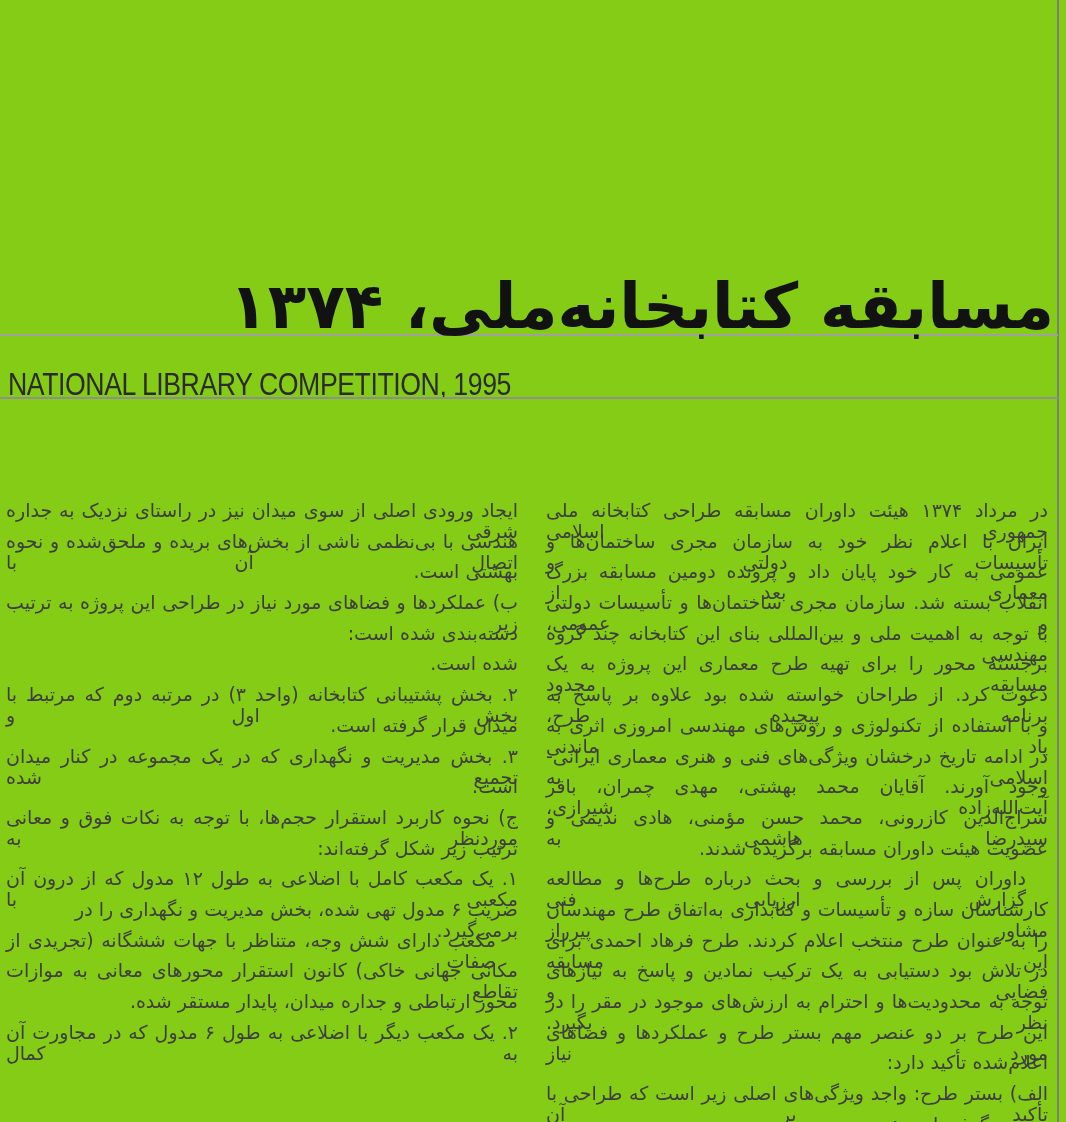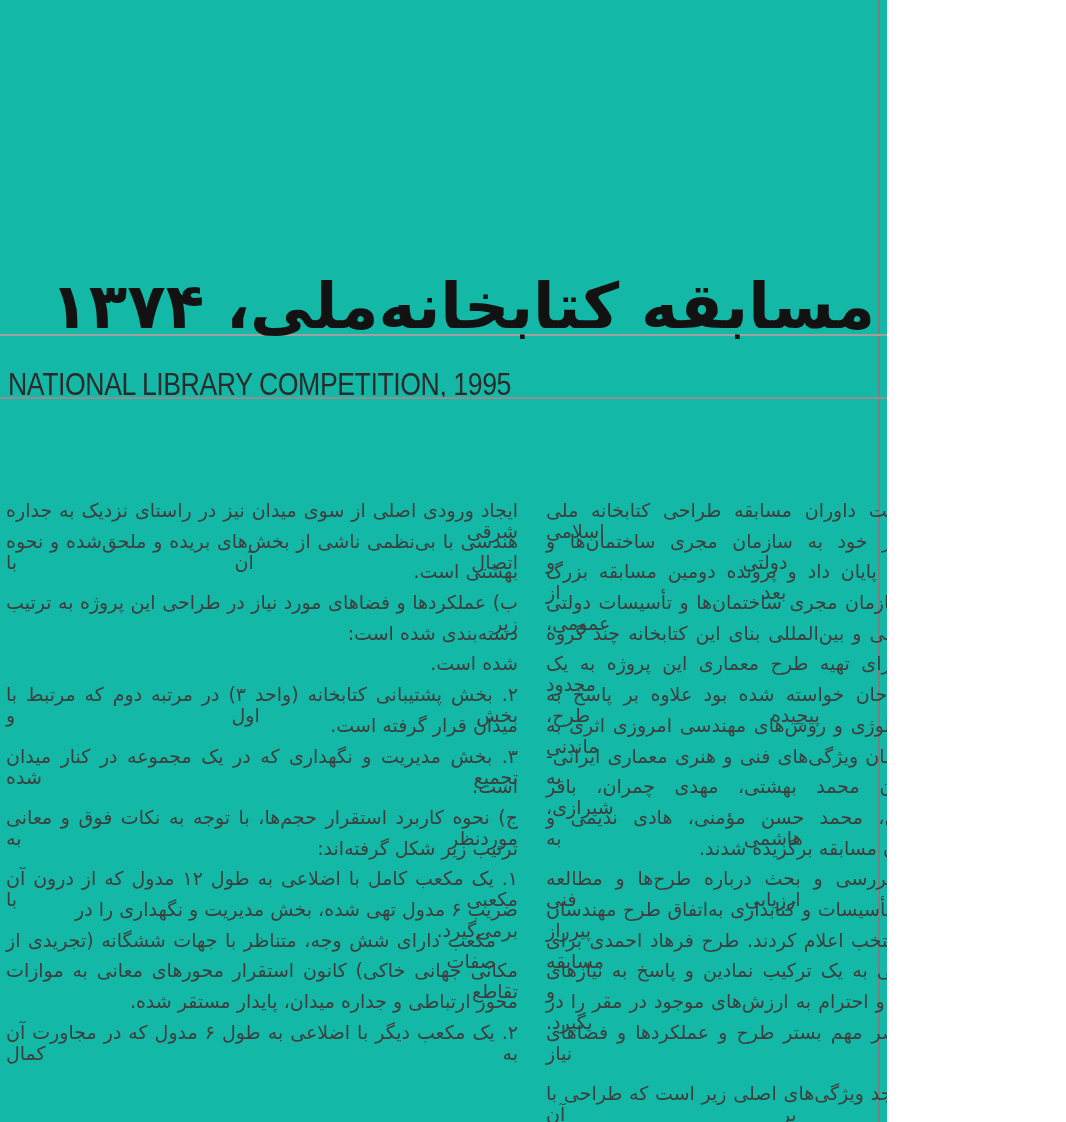--- a/index.html
+++ b/index.html
@@ -1,19 +1,19 @@
 <!DOCTYPE html>
 <html lang="fa"><head>
 <meta charset="utf-8">
 <style>
   html,body{margin:0;padding:0;background:#ffffff;}
   .page{
     position:relative;
-    width:887px;height:1122px;
-    background:#14b8a6;
+    width:1066px;height:1122px;
+    background:#84cc16;
     overflow:hidden;
     font-family:"DejaVu Sans",sans-serif;
   }
   .v-rule{
     position:absolute;top:0;right:7px;width:2px;height:1122px;
     background:#7d7d7d;
   }
   .h-rule{position:absolute;left:0;height:2px;background:#a0a0a0;}
   .h-rule.r1{top:334px;width:1058px;}
   .h-rule.r2{top:397px;width:1058px;background:#8f8f8f;height:1.5px;}

